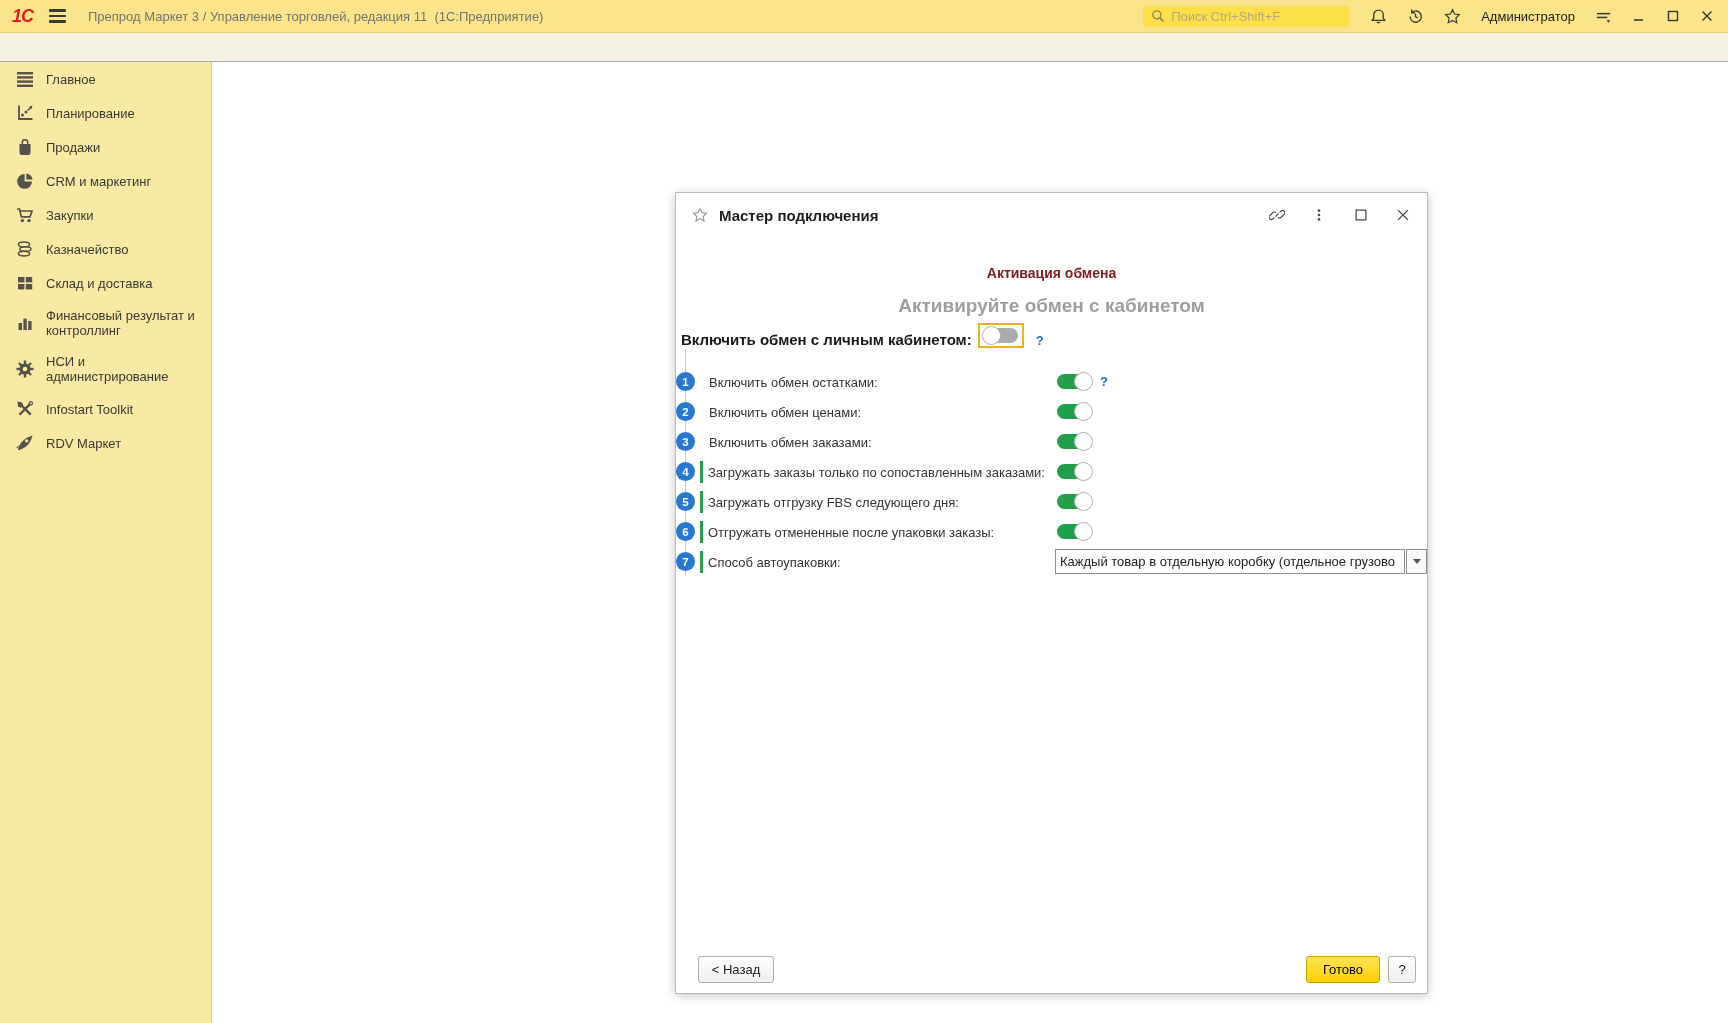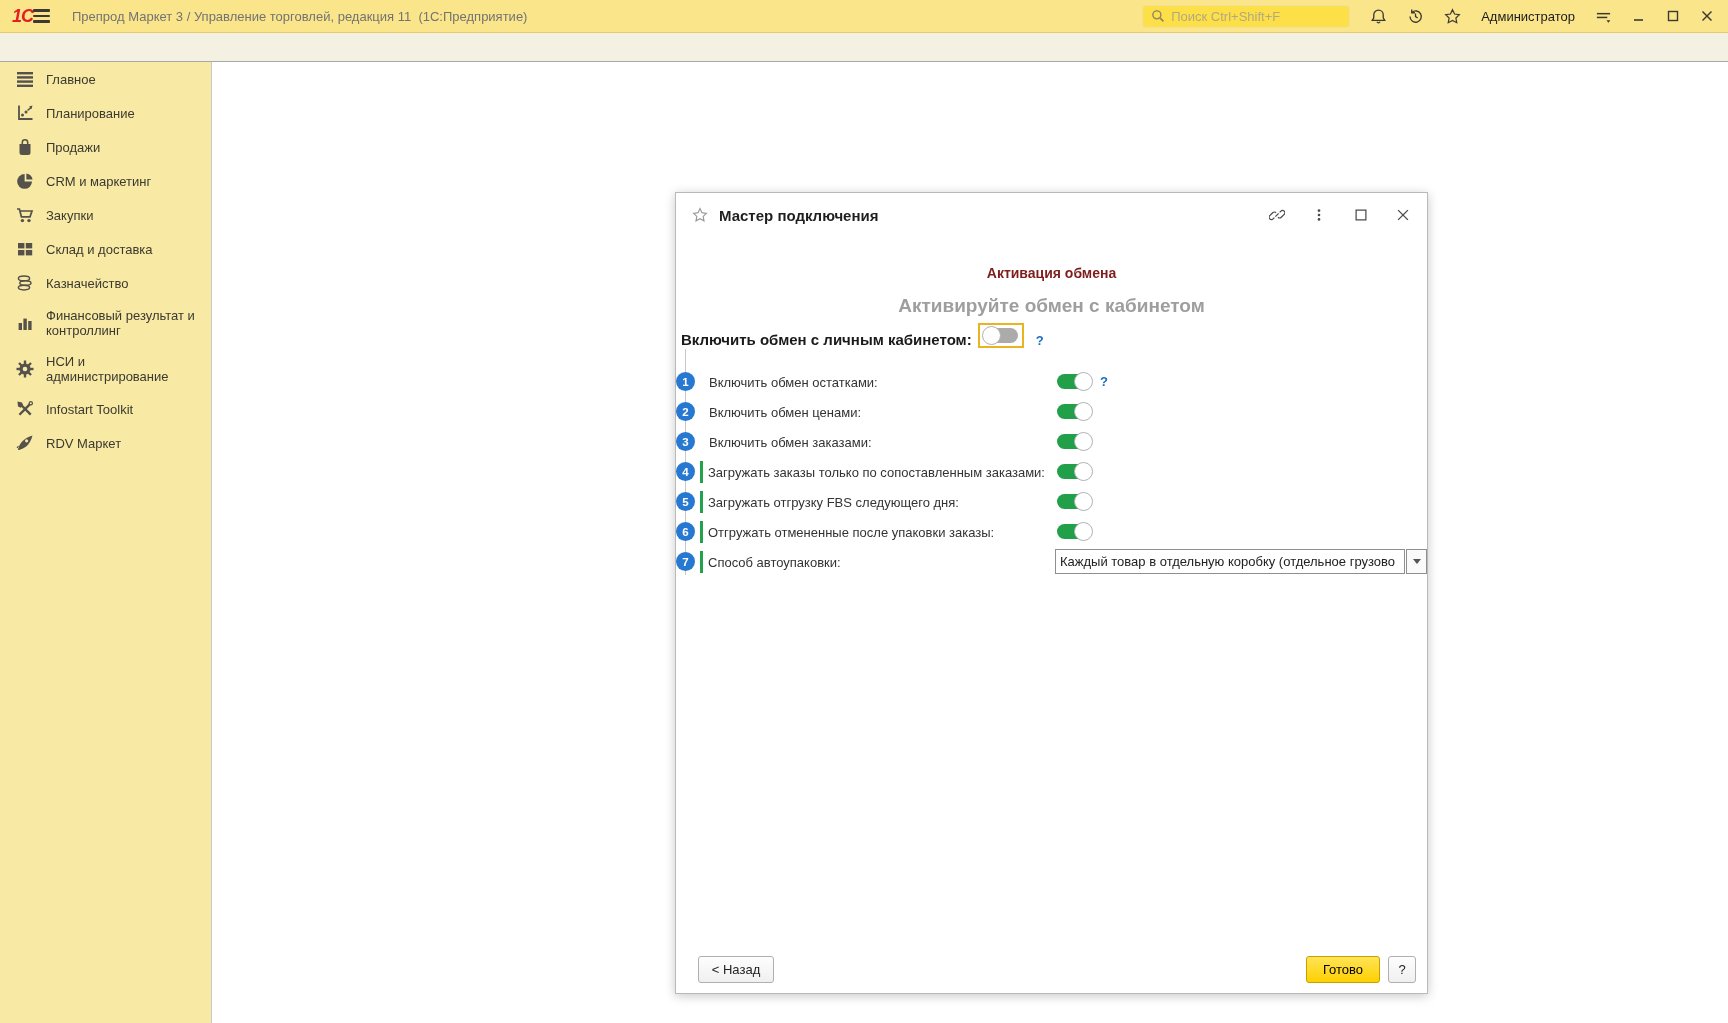--- a/index.html
+++ b/index.html
@@ -5,21 +5,21 @@
   * { box-sizing: border-box; margin: 0; padding: 0; }
   html,body { width:1728px; height:1023px; }
   body { font-family: "Liberation Sans", sans-serif; font-size:13px; color:#222; background:#fff; }
   .screen { position:relative; width:1728px; height:1023px; overflow:hidden; background:#fff; }
 
   
   .topbar { position:absolute; left:0; top:0; width:100%; height:33px;
     background:#fbe58a; display:flex; align-items:center; padding:0 14px 0 12px;
     border-bottom:1px solid #e3cc6d; }
   .logo1c { font-weight:bold; font-size:18px; color:#e31e24; font-style:italic; letter-spacing:-1px;
-    cursor:default; }
+    margin-right:16px; cursor:default; }
   .hamburger { display:inline-flex; flex-direction:column; gap:3px; margin-right:22px; cursor:pointer; }
   .hamburger span { width:17px; height:2.4px; background:#3a3a33; border-radius:1px; }
   .apptitle { font-size:13px; color:#737373; white-space:pre; }
   .tb-right { margin-left:auto; display:flex; align-items:center; gap:20px; }
   .searchbox { display:flex; align-items:center; gap:6px; width:208px; height:23px;
     background:#fde047; border:1px solid #f1e1a0; border-radius:4px; padding:0 8px; }
   .searchbox input { border:none; outline:none; background:transparent; width:160px;
     font-family:"Liberation Sans",sans-serif; font-size:13px; color:#5a5545; }
   .searchbox input::placeholder { color:#b3a884; }
   .tbicon { width:17px; height:17px; display:inline-block; cursor:pointer; }
@@ -221,37 +221,37 @@
             <path d="M1 3 h2.4 l2 7.8 h8.6 l2-5.8 h-11.8" fill="none" stroke="#54524a" stroke-width="1.7"></path>
             <circle cx="6.4" cy="14.6" r="1.7" fill="#54524a"></circle>
             <circle cx="13" cy="14.6" r="1.7" fill="#54524a"></circle>
           </svg>
         </span>
         <span class="slabel">Закупки</span>
       </div>
       <div class="side-item">
         <span class="sicon">
           <svg width="18" height="18" viewBox="0 0 18 18">
+            <ellipse cx="8" cy="4.4" rx="5.6" ry="2.3" fill="none" stroke="#54524a" stroke-width="1.5"></ellipse>
+            <ellipse cx="9.4" cy="9" rx="5.6" ry="2.3" fill="none" stroke="#54524a" stroke-width="1.5"></ellipse>
+            <ellipse cx="8" cy="13.6" rx="5.6" ry="2.3" fill="none" stroke="#54524a" stroke-width="1.5"></ellipse>
+          </svg>
+        </span>
+        <span class="slabel">Казначейство</span>
+      </div>
+      <div class="side-item">
+        <span class="sicon">
+          <svg width="18" height="18" viewBox="0 0 18 18">
             <rect x="2" y="3" width="6.4" height="5.4" fill="#54524a"></rect>
             <rect x="9.8" y="3" width="6.4" height="5.4" fill="#54524a"></rect>
             <rect x="2" y="10" width="6.4" height="5.4" fill="#54524a"></rect>
             <rect x="9.8" y="10" width="6.4" height="5.4" fill="#54524a"></rect>
           </svg>
         </span>
         <span class="slabel">Склад и доставка</span>
-      </div>
-      <div class="side-item">
-        <span class="sicon">
-          <svg width="18" height="18" viewBox="0 0 18 18">
-            <ellipse cx="8" cy="4.4" rx="5.6" ry="2.3" fill="none" stroke="#54524a" stroke-width="1.5"></ellipse>
-            <ellipse cx="9.4" cy="9" rx="5.6" ry="2.3" fill="none" stroke="#54524a" stroke-width="1.5"></ellipse>
-            <ellipse cx="8" cy="13.6" rx="5.6" ry="2.3" fill="none" stroke="#54524a" stroke-width="1.5"></ellipse>
-          </svg>
-        </span>
-        <span class="slabel">Казначейство</span>
       </div>
       <div class="side-item">
         <span class="sicon">
           <svg width="18" height="18" viewBox="0 0 18 18">
             <rect x="2.6" y="9" width="3.4" height="7" fill="#54524a"></rect>
             <rect x="7.4" y="4.6" width="3.4" height="11.4" fill="#54524a"></rect>
             <rect x="12.2" y="7" width="3.4" height="9" fill="#54524a"></rect>
           </svg>
         </span>
         <span class="slabel">Финансовый результат и контроллинг</span>

